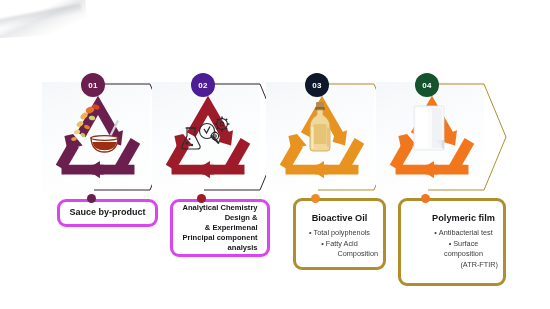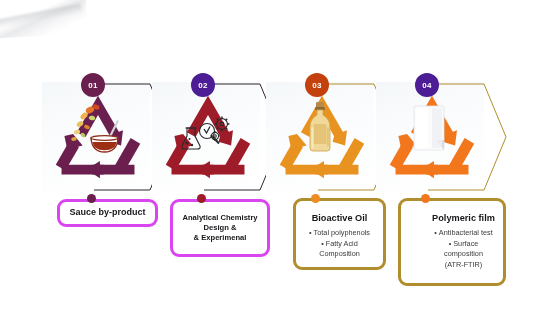--- a/index.html
+++ b/index.html
@@ -170,21 +170,21 @@
   }
   .tbox-list {
     list-style: none;
     margin: 0;
     padding: 0;
     font-size: 7.3px;
     color: #3b3b3d;
     line-height: 1.45;
   }
   .tbox-list li { position: relative; }
-  .cont { display: block; }
+  .cont { display: block; text-align: right; }
 </style>
 </head>
 <body>
 
 <div id="page-curl"></div>
 
 <div id="steps">
 
   <div class="step step-1">
     <div class="panel">
@@ -305,20 +305,22 @@
       <span>02</span>
     </div>
     <div class="dot" style="background:#9e1b2a"></div>
   </div>
 
   <div class="tbox tbox-2">
     <div class="tbox-title small">
       <span class="cont">Analytical Chemistry</span>
       <span class="cont">Design &amp;</span>
       <span class="cont">&amp; Experimenal</span>
+      <span class="cont">Principal component</span>
+      <span class="cont">analysis</span>
     </div>
   </div>
 
   <div class="step step-3">
     <div class="panel">
       <div class="panel-fill"></div>
       <div class="panel-outline">
         <svg width="132" height="110" viewBox="0 0 132 110">
           <polyline points="52,2 108,2 130,55 108,108 52,108" fill="none" stroke="#b08e2e" stroke-width="1"></polyline>
         </svg>
@@ -345,21 +347,21 @@
         <rect x="24" y="4" width="8" height="7" rx="1.2" fill="#b58a4a"></rect>
         <rect x="23.2" y="9" width="9.6" height="3.2" rx="1" fill="#8d6a33"></rect>
         <path d="M25 12 L31 12 L31 17 Q38 21 38 29 L38 50 Q38 53 35 53 L21 53 Q18 53 18 50 L18 29 Q18 21 25 17 Z" fill="#f0d89a"></path>
         <path d="M25 12 L31 12 L31 17 Q38 21 38 29 L38 50 Q38 53 35 53 L21 53 Q18 53 18 50 L18 29 Q18 21 25 17 Z" fill="none" stroke="#cfa958" stroke-width="0.9"></path>
         <rect x="21.5" y="26" width="13" height="20" rx="1.5" fill="#e3c071" opacity="0.85"></rect>
         <path d="M20.5 30 L20.5 50" stroke="#fbeec4" stroke-width="2.2" stroke-linecap="round" opacity=".8"></path>
         <path d="M36 30 L36 48" stroke="#d8b05a" stroke-width="1.4" stroke-linecap="round" opacity=".7"></path>
       </svg>
     </div>
 
-    <div class="badge" style="background:#c2410c">
+    <div class="badge" style="background:#0f172a">
       <span>03</span>
     </div>
     <div class="dot" style="background:#ef8b22"></div>
   </div>
 
   <div class="tbox tbox-3">
     <div class="tbox-head">Bioactive Oil</div>
     <ul class="tbox-list">
       <li>
         •&nbsp;<span>Total polyphenols</span>
@@ -399,21 +401,21 @@
     <div class="inner-pic">
       <svg width="56" height="58" viewBox="0 0 56 58">
         <rect x="12" y="8" width="30" height="44" rx="1" fill="#fbfbfc"></rect>
         <rect x="12" y="8" width="30" height="44" rx="1" fill="none" stroke="#e2e4e8" stroke-width="0.8"></rect>
         <path d="M34 42 L42 42 L42 52 Z" fill="#d9dce1"></path>
         <rect x="14" y="10" width="12" height="40" fill="#ffffff" opacity=".9"></rect>
         <rect x="30" y="10" width="10" height="40" fill="#eef0f3" opacity=".8"></rect>
       </svg>
     </div>
 
-    <div class="badge" style="background:#4c1d95">
+    <div class="badge" style="background:#14532d">
       <span>04</span>
     </div>
     <div class="dot" style="background:#f2761c"></div>
   </div>
 
   <div class="tbox tbox-4">
     <div class="tbox-head">Polymeric film</div>
     <ul class="tbox-list">
       <li>
         •&nbsp;<span>Antibacterial test</span>

